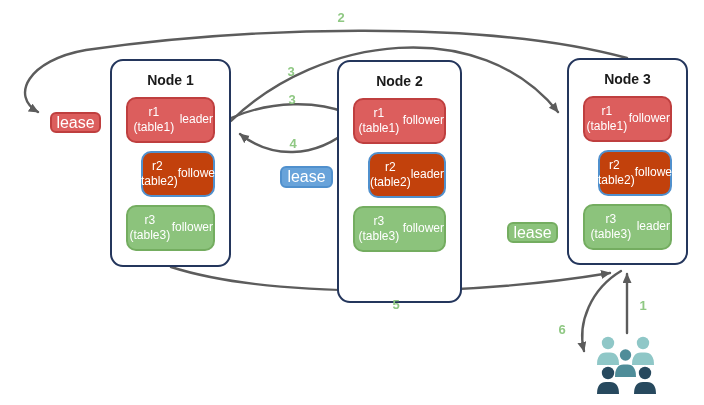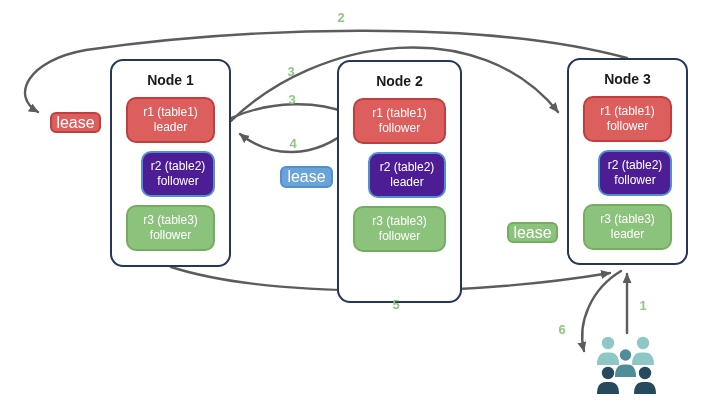--- a/index.html
+++ b/index.html
@@ -31,26 +31,26 @@
   }
   .replica{
     box-sizing:border-box;
     height:46px;
     margin-bottom:8px;
     border-radius:10px;
     border:2px solid;
     color:#ffffff;
     font-size:12px;
     line-height:1.28;
-    display:flex;flex-direction:column;
+    display:flex;
     align-items:center;justify-content:center;
     text-align:center;
   }
   .replica.red{background:#dc5e5d;border-color:#bf3f3f;}
-  .replica.blue{background:#4c1d95;border-color:#5090cd;margin-left:15px;}
+  .replica.blue{background:#c2410c;border-color:#5090cd;margin-left:15px;}
   .replica.green{background:#8cc37c;border-color:#74ad60;}
   .lease{
     position:absolute;
     box-sizing:border-box;
     border:2px solid;
     border-radius:6px;
     color:#ffffff;
     font-size:16px;
     display:flex;align-items:center;justify-content:center;
   }

